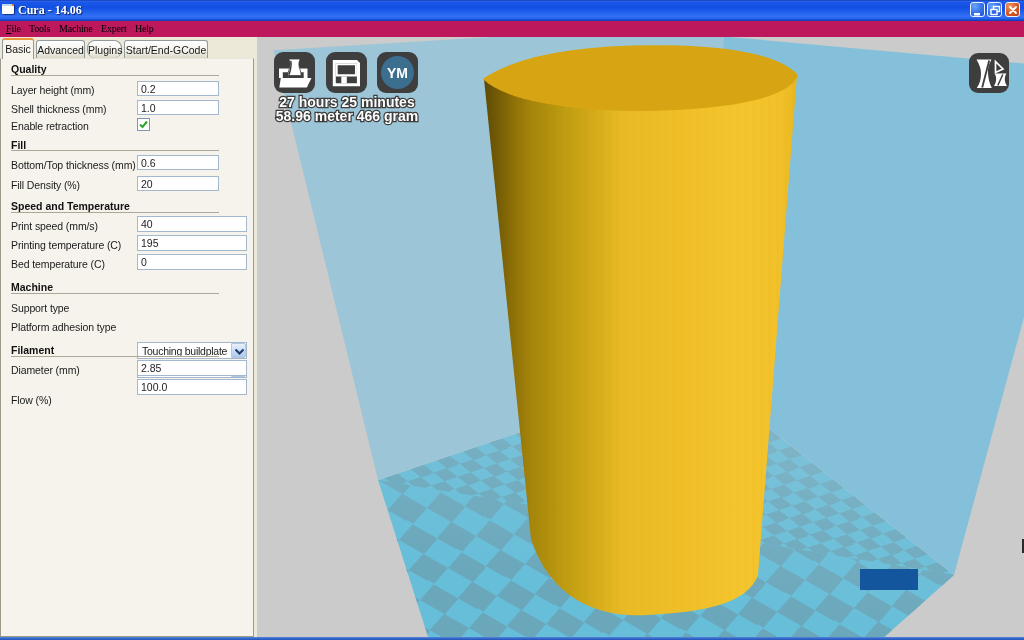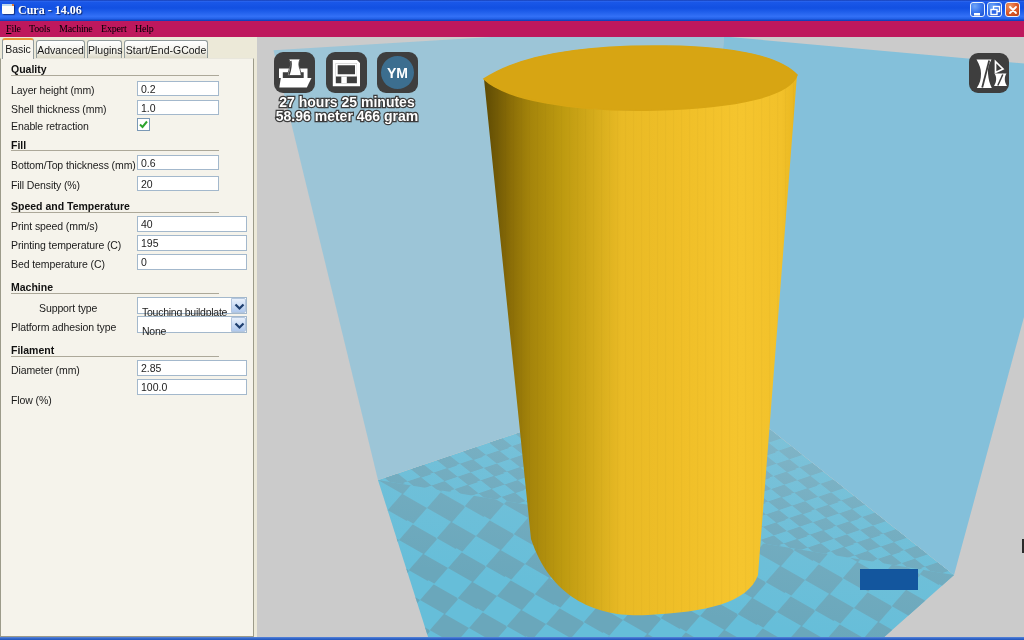--- a/index.html
+++ b/index.html
@@ -24,30 +24,30 @@
 .mi{position:absolute;top:2px;letter-spacing:-0.2px;}
 
 #pane{position:absolute;left:0px;top:58px;width:254px;height:579px;background:#F5F3EB;
  border:1px solid #9C9B8A;border-top:1px solid #E8E6DC;}
 #tabs{position:absolute;left:0;top:37px;width:257px;height:21px;font-size:10.5px;color:#161616;}
 .tab{position:absolute;border:1px solid #919B9C;border-bottom:none;border-radius:3px 3px 0 0;
  background:linear-gradient(180deg,#FFFFFF 0%,#F2F1EA 60%,#DCD9C8 100%);height:18px;top:3px;
  text-align:center;padding-top:3px;}
 #tab1{left:2px;top:1px;height:21px;width:32px;background:#F7F5EE;border-top:2px solid #E9973A;z-index:3;}
 #tab2{left:36px;width:49px;}
-#tab3{left:87px;width:35px;}
+#tab3{left:87px;width:35px;border-radius:8px;}
 #tab4{left:124px;width:84px;}
 .sect{position:absolute;left:11px;font-weight:bold;font-size:10.5px;color:#111;}
 .rule{position:absolute;left:11px;width:208px;height:1px;background:#ACA899;}
 .lab{position:absolute;left:11px;font-size:10.5px;color:#1A1A1A;letter-spacing:-0.1px;}
 .tbox{position:absolute;left:137px;height:15px;border:1px solid #A3B8CC;background:#fff;
  font-size:10.5px;color:#222;padding:1px 0 0 3px;}
 .w1{width:82px;}.w2{width:110px;height:16px;}
 .combo{position:absolute;left:137px;width:110px;height:17px;border:1px solid #A3B8CC;background:#fff;
- font-size:10.5px;color:#222;padding:8px 0 0 4px;letter-spacing:-0.25px;}
+ font-size:10.5px;color:#222;padding:2px 0 0 4px;letter-spacing:-0.25px;margin-top:45px;}
 .combo .arr{position:absolute;right:0px;top:0px;width:15px;height:15px;
  background:linear-gradient(180deg,#E8F0FB 0%,#CCDDF5 50%,#AFC8EC 100%);
  border:1px solid #B3C6DE;border-radius:0 2px 2px 0;}
 .combo .arr svg{position:absolute;left:2px;top:4px;}
 
 #scene{position:absolute;left:257px;top:37px;width:767px;height:600px;background:#CBCBCB;overflow:hidden;}
 .plat{position:absolute;left:0;top:0;width:400px;height:400px;transform-origin:0 0;background-color:#66BED9;}
 #platB{transform:matrix(0.64,0.5075,-0.8,0.27,441,335);
  clip-path:polygon(0px 412px,0px 0px,412px 0px);
  background-image:conic-gradient(#6AA7BB 0 90deg,transparent 90deg 180deg,#6AA7BB 180deg 270deg,transparent 270deg);
@@ -132,21 +132,21 @@
   <div class="rule" style="top:212px;"></div>
   <div class="lab" style="top:220px;">Print speed (mm/s)</div>
   <div class="tbox w2" style="top:216px;">40</div>
   <div class="lab" style="top:239px;">Printing temperature (C)</div>
   <div class="tbox w2" style="top:235px;">195</div>
   <div class="lab" style="top:258px;">Bed temperature (C)</div>
   <div class="tbox w2" style="top:254px;">0</div>
 
   <div class="sect" style="top:281px;">Machine</div>
   <div class="rule" style="top:293px;"></div>
-  <div class="lab" style="top:302px;margin-left:28px;">Support type</div>
+  <div class="lab" style="top:302px;">Support type</div>
   <div class="combo" style="top:297px;">Touching buildplate
     <span class="arr">
           <svg width="11" height="8">
             <path d="M1.5 1.5 L5.5 5.5 L9.5 1.5" stroke="#1D3E6E" stroke-width="2.2" fill="none"></path>
           </svg>
         </span></div>
   <div class="lab" style="top:321px;">Platform adhesion type</div>
   <div class="combo" style="top:316px;">None
     <span class="arr">
           <svg width="11" height="8">

